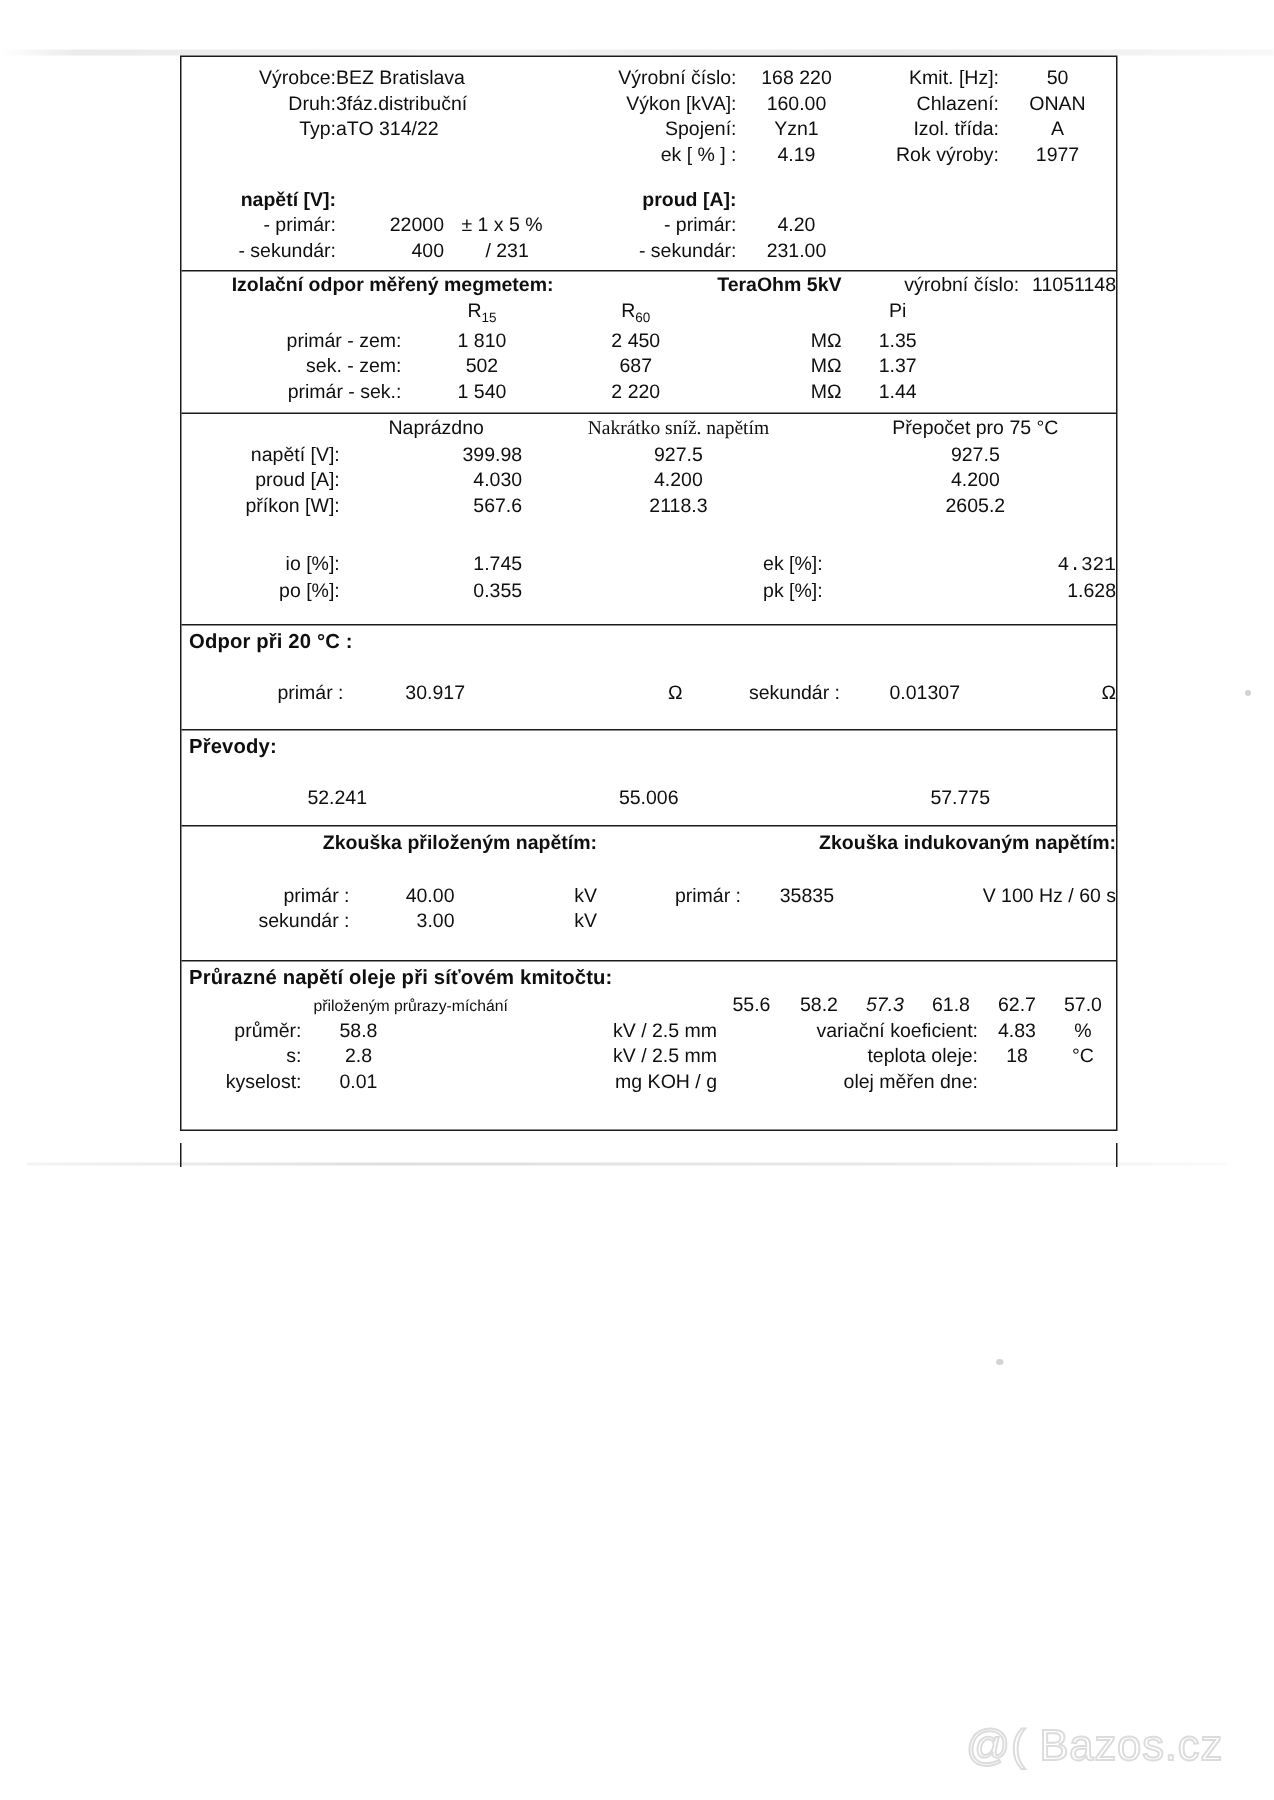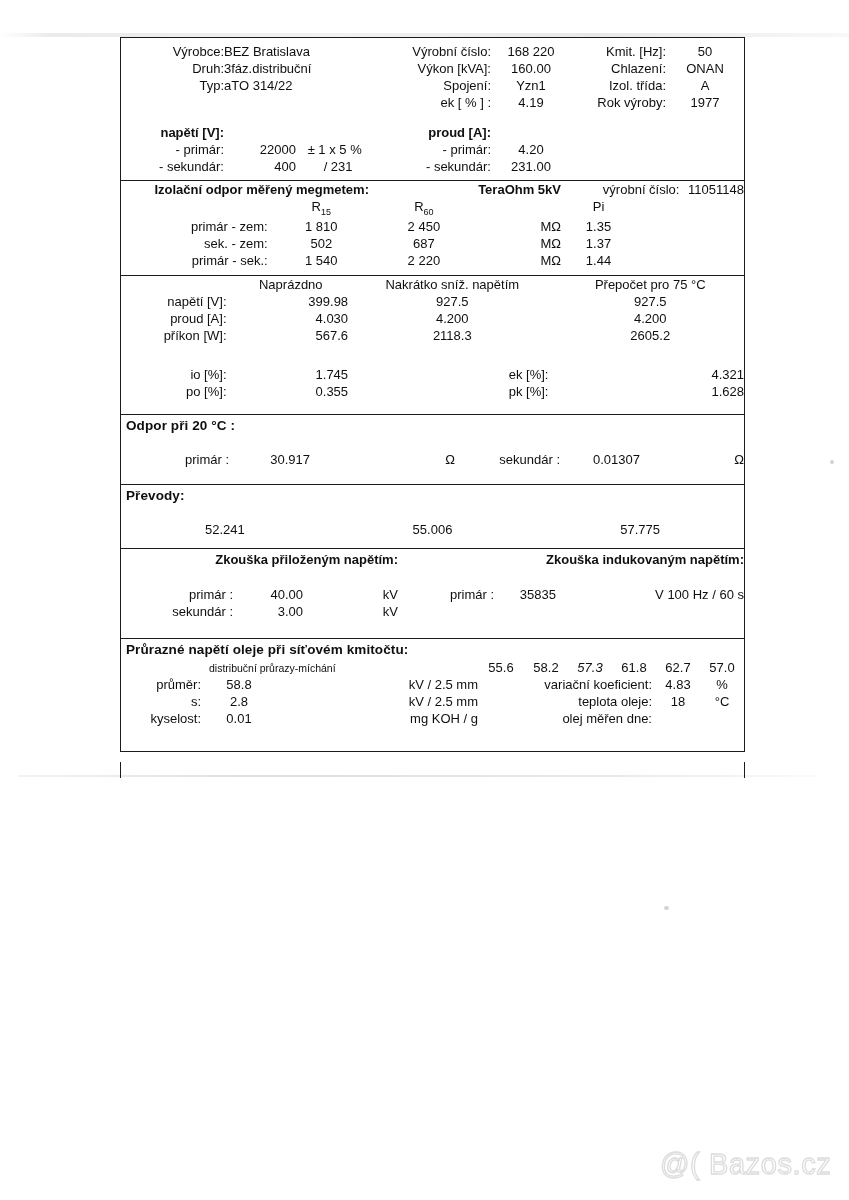--- a/index.html
+++ b/index.html
@@ -101,21 +101,21 @@
     width: 625px;
     height: 16px;
     border-left: 1.6px solid #1b1b1b;
     border-right: 1.6px solid #1b1b1b;
     box-sizing: border-box;
   }
 
   
   #watermark {
     position: absolute;
-    left: 660px;
+    left: 644px;
     top: 1148px;
     font-size: 29px;
     font-family: "Liberation Sans", sans-serif;
     color: transparent;
     -webkit-text-stroke: 1.3px #dcdcdc;
     letter-spacing: .6px;
     white-space: nowrap;
     user-select: none;
   }
 </style>
@@ -254,21 +254,21 @@
     </tbody>
       </table>
   </div>
 
   <div class="section">
     <table class="grid">
       <tbody>
           <tr>
         <td style="width:108px;"></td>
         <td class="ctr" style="width:110px;">Naprázdno</td>
-        <td class="ctr" style="width:200px;">Nakrátko sníž. napětím</td>
+        <td class="ctr" style="width:200px;font-family:Liberation Serif, serif;">Nakrátko sníž. napětím</td>
         <td class="ctr" style="width:180px;">Přepočet pro 75 °C</td>
       </tr>
       <tr>
         <td class="lblr" style="padding-right:7px;">napětí [V]:</td>
         <td class="lbl">399.98</td>
         <td class="ctr">927.5</td>
         <td class="ctr">927.5</td>
       </tr>
       <tr>
         <td class="lblr" style="padding-right:7px;">proud [A]:</td>
@@ -282,21 +282,21 @@
         <td class="ctr">2118.3</td>
         <td class="ctr">2605.2</td>
       </tr>
       <tr class="spacer-row">
             <td colspan="4" style="height:20px;"></td>
           </tr>
       <tr>
         <td class="lblr" style="padding-right:7px;">io [%]:</td>
         <td class="lbl">1.745</td>
         <td style="text-align:right;padding-right:8px;">ek [%]:</td>
-        <td class="lbl" style="padding-left:6px;">4.321</td>
+        <td class="lbl" style="padding-left:6px;font-family:Liberation Mono, monospace;">4.321</td>
       </tr>
       <tr>
         <td class="lblr" style="padding-right:7px;">po [%]:</td>
         <td class="lbl">0.355</td>
         <td style="text-align:right;padding-right:8px;">pk [%]:</td>
         <td class="lbl" style="padding-left:6px;">1.628</td>
       </tr>
       <tr class="spacer-row">
             <td colspan="4" style="height:12px;"></td>
           </tr>
@@ -380,21 +380,21 @@
     </tbody>
       </table>
   </div>
 
   <div class="section">
     <div class="sec-title">Průrazné napětí oleje při síťovém kmitočtu:</div>
     <table class="grid">
       <tbody>
           <tr>
         <td style="width:88px;"></td>
-        <td class="small-note" colspan="2" style="width:148px;">distribuční průrazy-míchání</td>
+        <td class="small-note" colspan="2" style="width:148px;">přiloženým průrazy-míchání</td>
         <td class="ctr" style="width:46px;">55.6</td>
         <td class="ctr" style="width:44px;">58.2</td>
         <td class="ctr" style="width:44px;font-style:italic;">57.3</td>
         <td class="ctr" style="width:44px;">61.8</td>
         <td class="ctr" style="width:44px;">62.7</td>
         <td class="ctr" style="width:44px;">57.0</td>
         <td></td>
       </tr>
       <tr>
         <td class="lblr" style="padding-right:8px;">průměr:</td>

